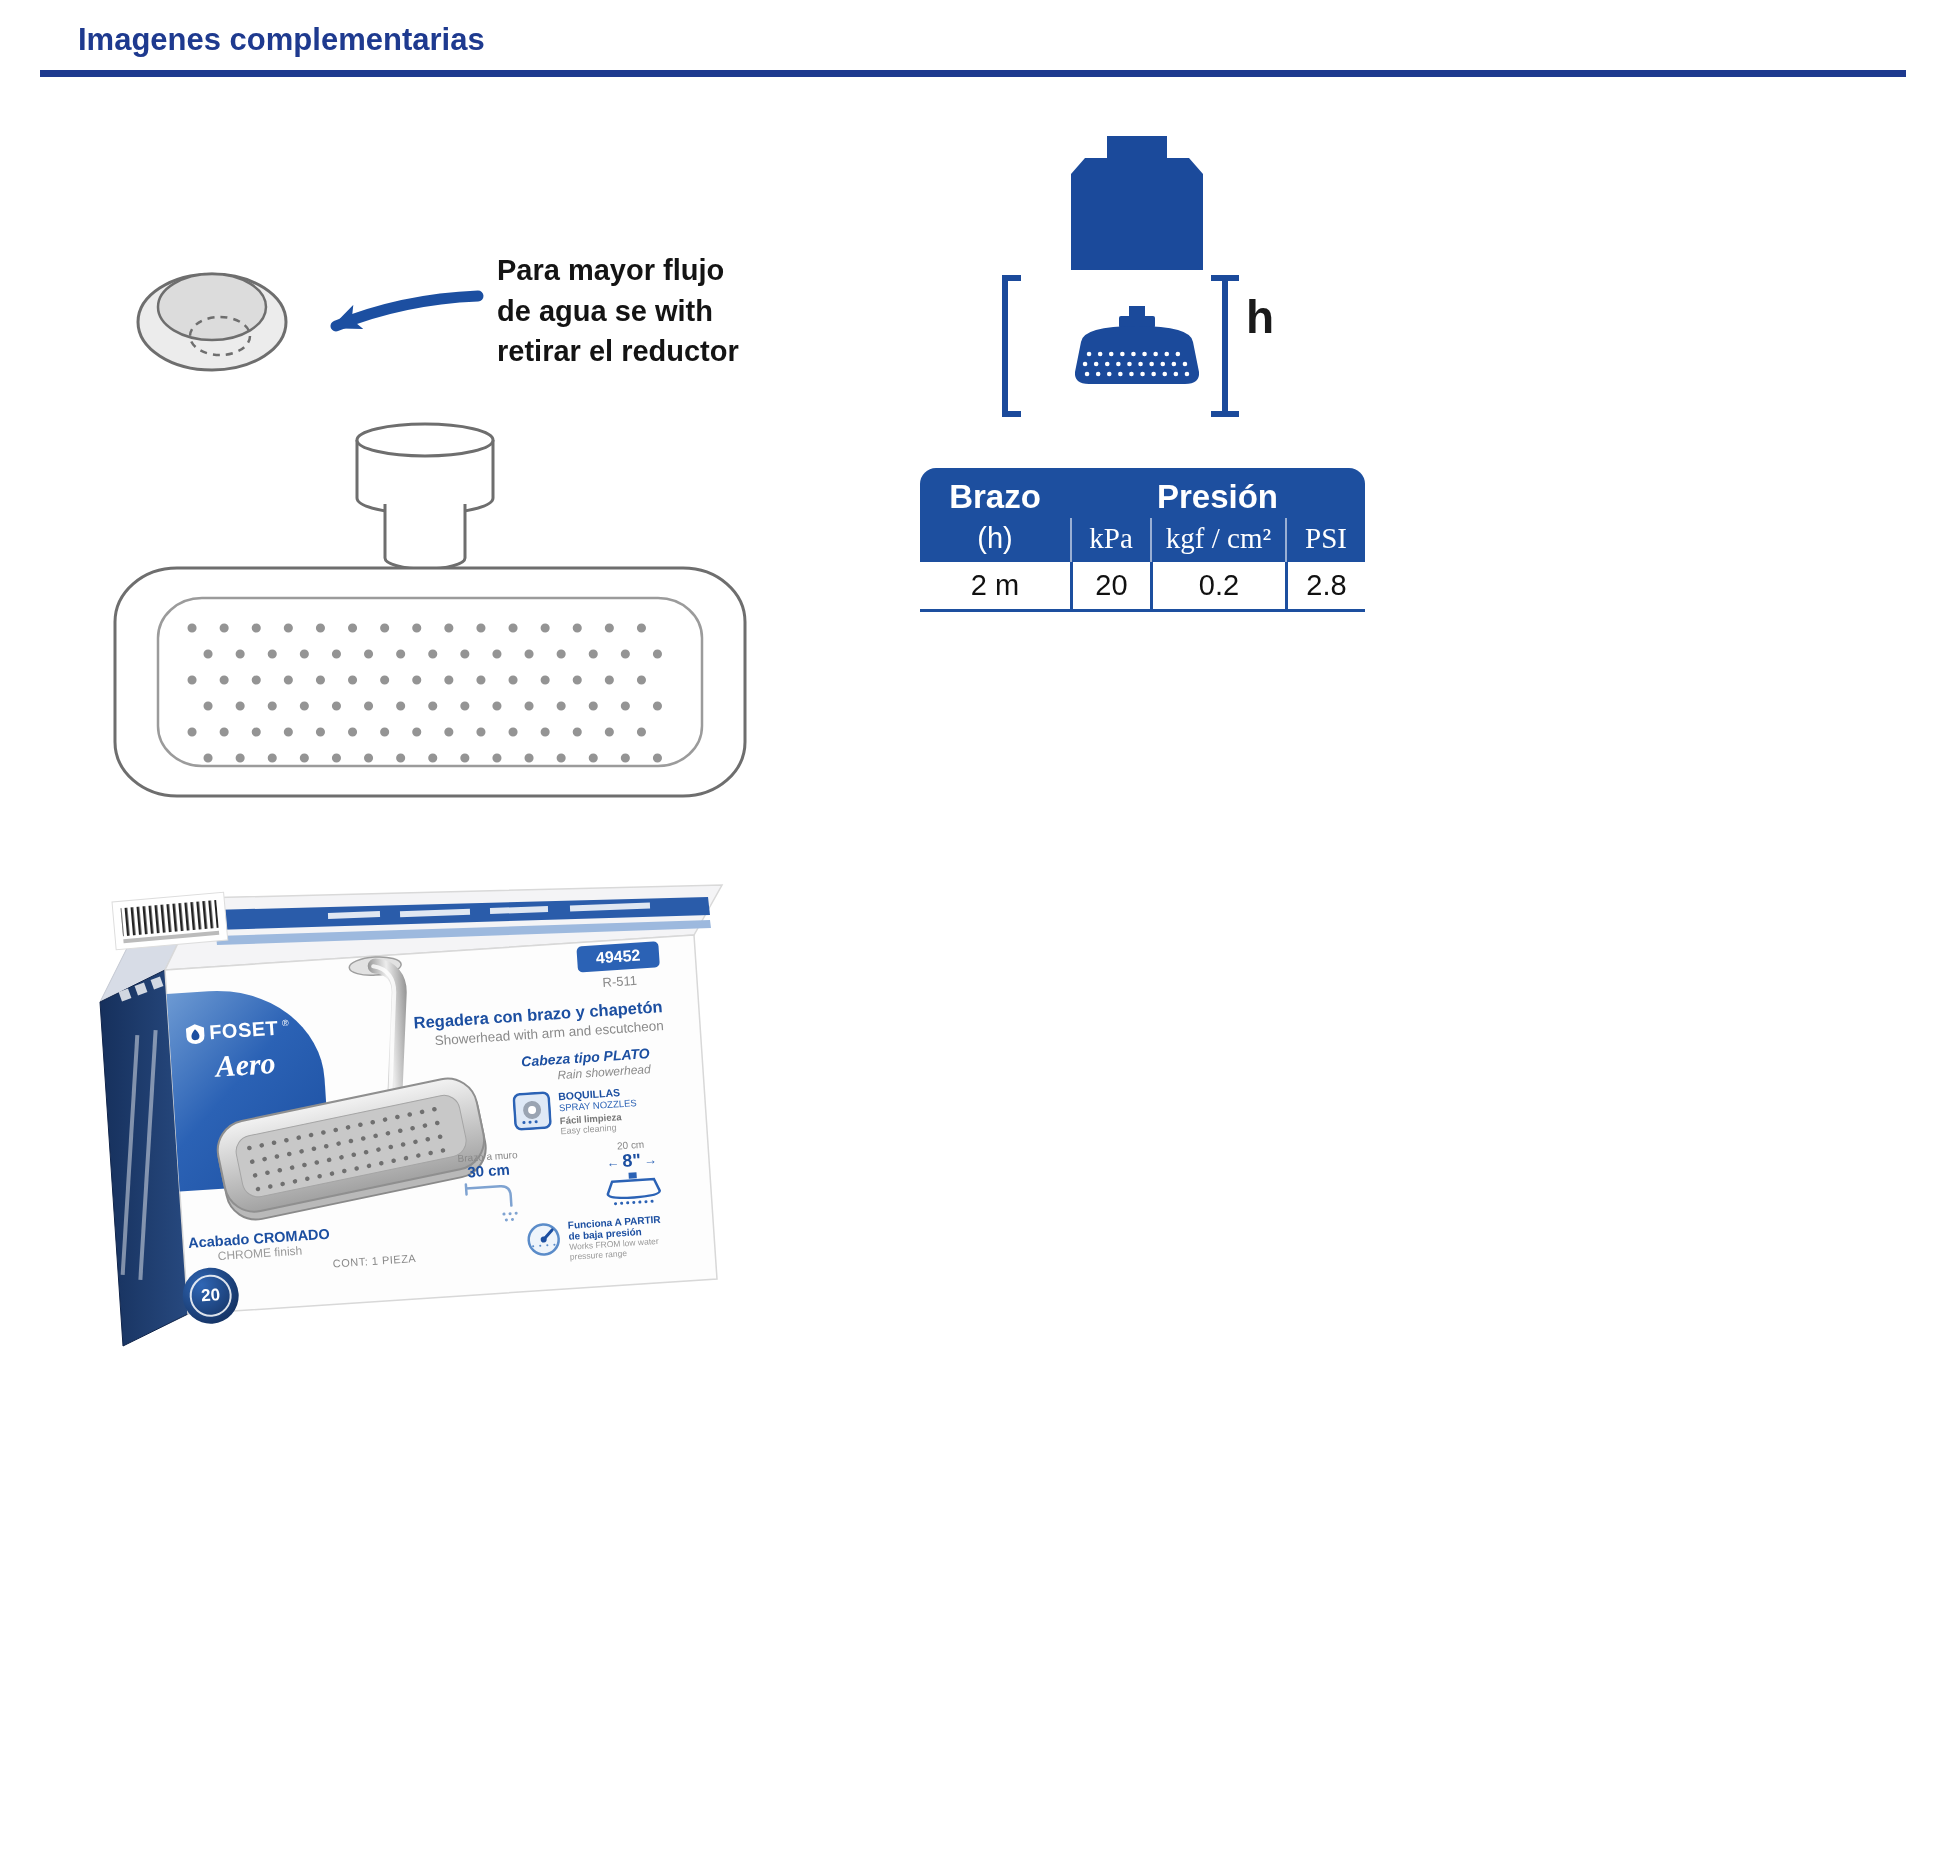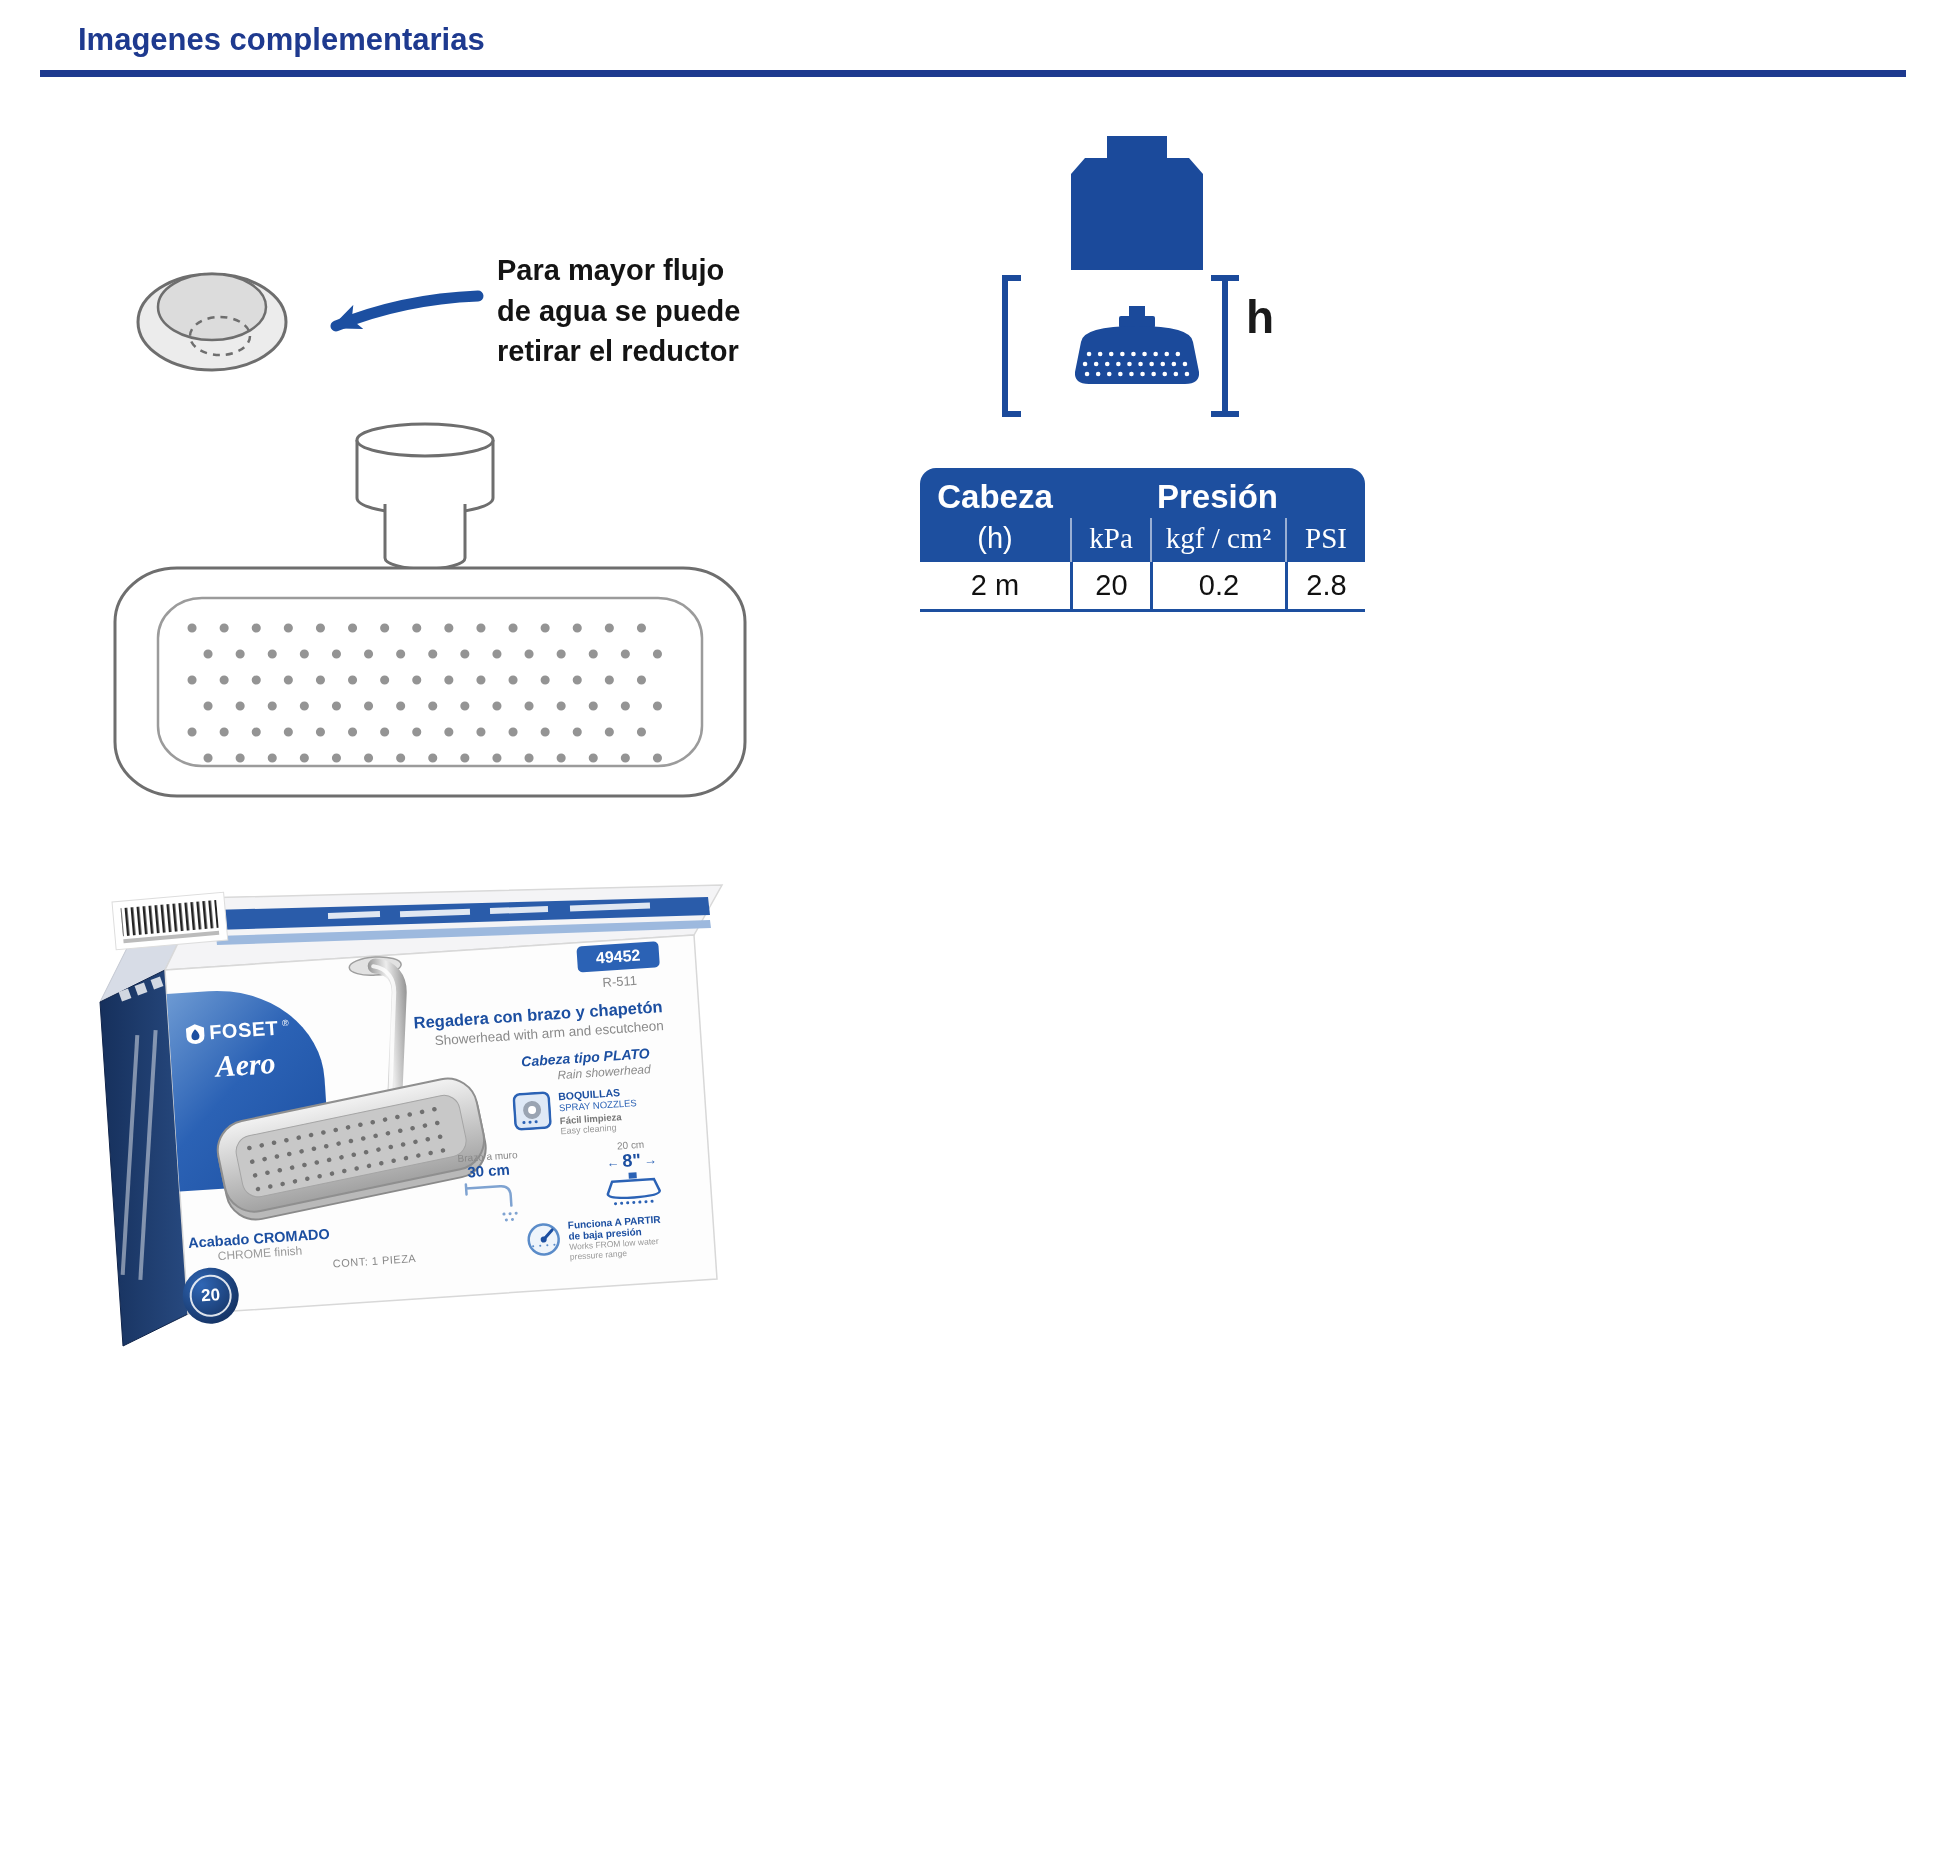--- a/index.html
+++ b/index.html
@@ -160,21 +160,21 @@
         <line x1="112" y1="530" x2="588" y2="530" stroke="#949494" stroke-width="9" stroke-linecap="round" stroke-dasharray="0.1 32"></line>
         <line x1="128" y1="556" x2="588" y2="556" stroke="#949494" stroke-width="9" stroke-linecap="round" stroke-dasharray="0.1 32"></line>
         <line x1="112" y1="582" x2="588" y2="582" stroke="#949494" stroke-width="9" stroke-linecap="round" stroke-dasharray="0.1 32"></line>
         <line x1="128" y1="608" x2="588" y2="608" stroke="#949494" stroke-width="9" stroke-linecap="round" stroke-dasharray="0.1 32"></line>
       </g>
     </g>
   </svg>
 
   <div class="reductor-note">
     <span>Para mayor flujo</span>
-    <span>de agua se puede</span>
+    <span>de agua se with</span>
     <span>retirar el reductor</span>
   </div>
 
   <svg class="tank-art" width="300" height="330" viewBox="0 0 300 330">
     <g fill="#1b4a9b">
       <rect x="122" y="6" width="60" height="24"></rect>
       <path d="M100,28 L204,28 L218,44 L86,44 Z"></path>
       <rect x="86" y="44" width="132" height="96"></rect>
     </g>
     <g>
@@ -192,21 +192,21 @@
       <line x1="240" y1="148" x2="240" y2="284"></line>
       <line x1="226" y1="148" x2="254" y2="148"></line>
       <line x1="226" y1="284" x2="254" y2="284"></line>
     </g>
   </svg>
   <div class="h-label">h</div>
 
   <div class="pressure-table">
     <div class="pt-header">
       <div class="pt-groups">
-        <div class="pt-group">Cabeza</div>
+        <div class="pt-group">Brazo</div>
         <div class="pt-group">Presión</div>
       </div>
       <div class="pt-subheaders">
         <div class="pt-sub">(h)</div>
         <div class="pt-sub">kPa</div>
         <div class="pt-sub">kgf / cm²</div>
         <div class="pt-sub">PSI</div>
       </div>
     </div>
     <div class="pt-body">

